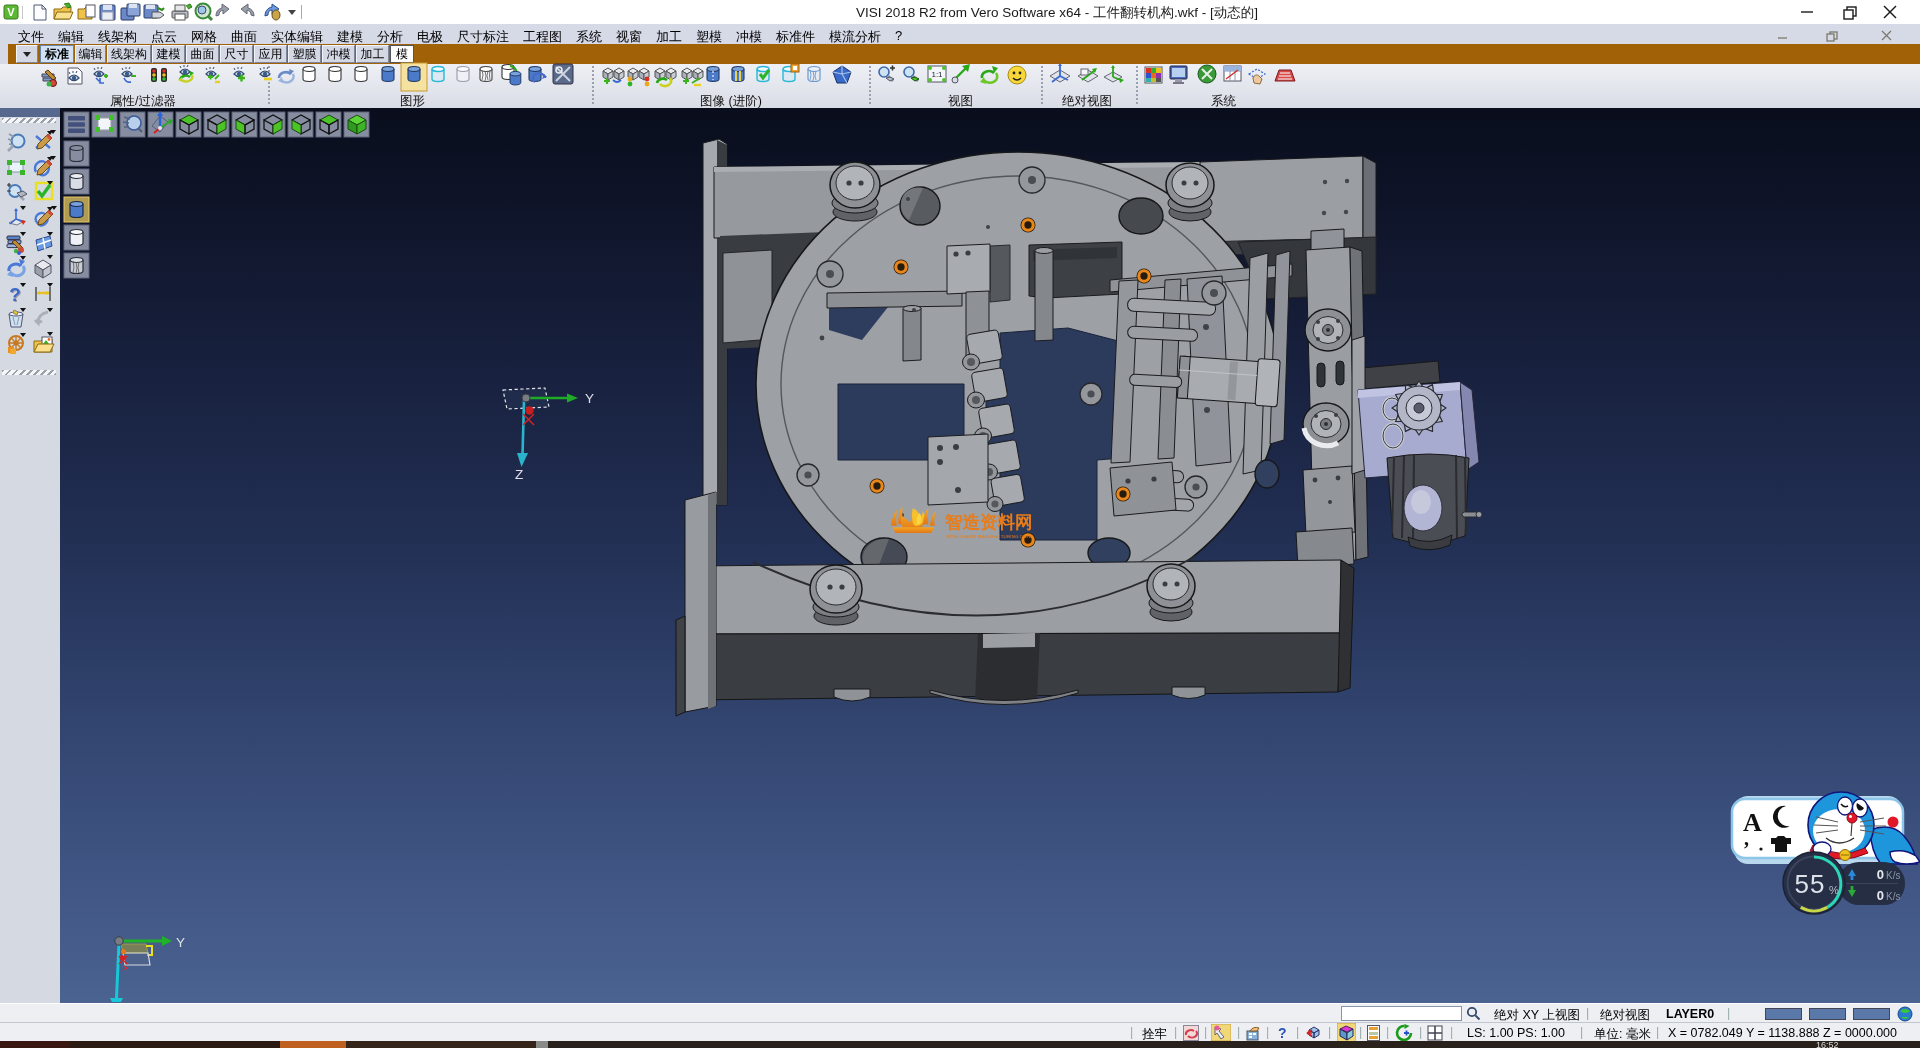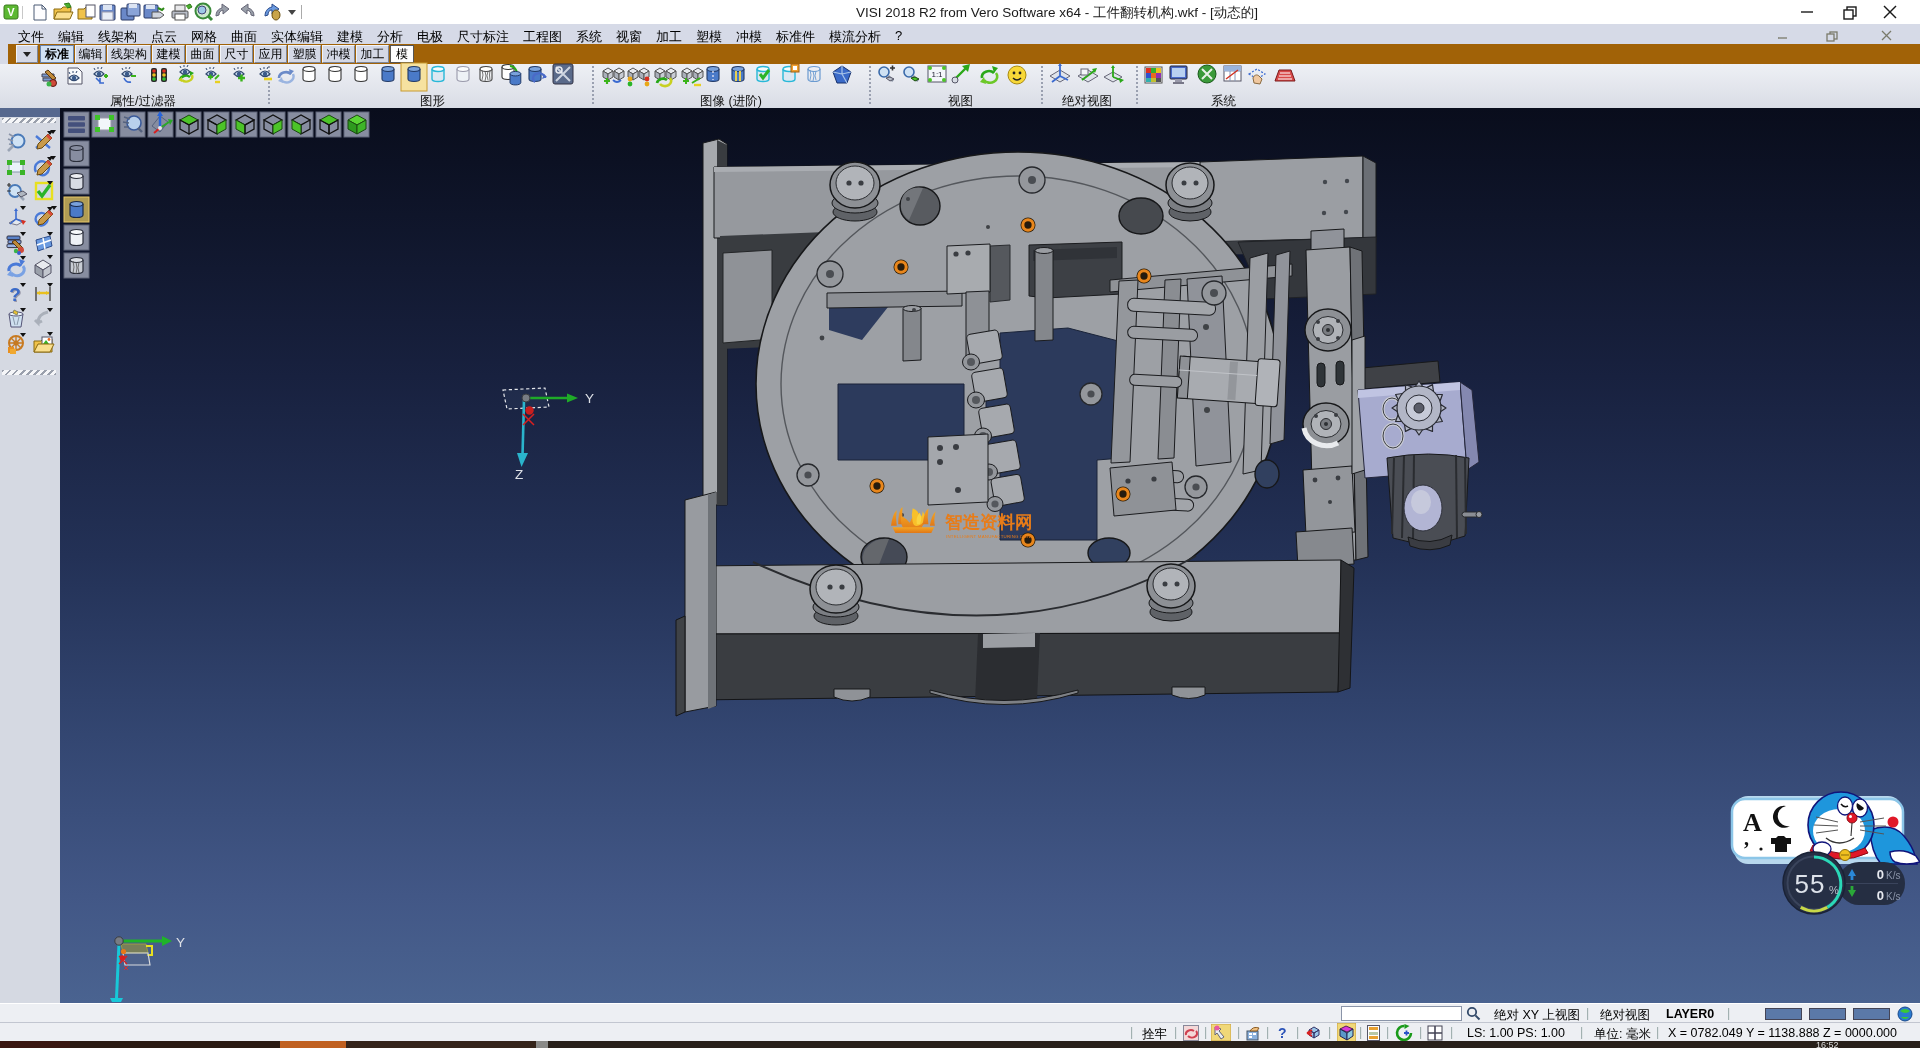--- a/index.html
+++ b/index.html
@@ -142,21 +142,21 @@
   <div class="tab" style="left:212px;width:33px">尺寸</div>
   <div class="tab" style="left:246px;width:33px">应用</div>
   <div class="tab" style="left:280px;width:33px">塑膜</div>
   <div class="tab" style="left:314px;width:33px">冲模</div>
   <div class="tab" style="left:348px;width:33px">加工</div>
   <div class="tab white" style="left:382px;width:24px">模流</div>
 </div>
 
 <div id="toolbar">
   <span class="glabel" style="left:110px">属性/过滤器</span>
-  <span class="glabel" style="left:420px">图形</span>
+  <span class="glabel" style="left:400px">图形</span>
   <span class="glabel" style="left:700px">图像 (进阶)</span>
   <span class="glabel" style="left:948px">视图</span>
   <span class="glabel" style="left:1062px">绝对视图</span>
   <span class="glabel" style="left:1211px">系统</span>
   <div class="gsep" style="left:268px"></div>
   <div class="gsep" style="left:592px"></div>
   <div class="gsep" style="left:869px"></div>
   <div class="gsep" style="left:1041px"></div>
   <div class="gsep" style="left:1136px"></div>
 </div>

